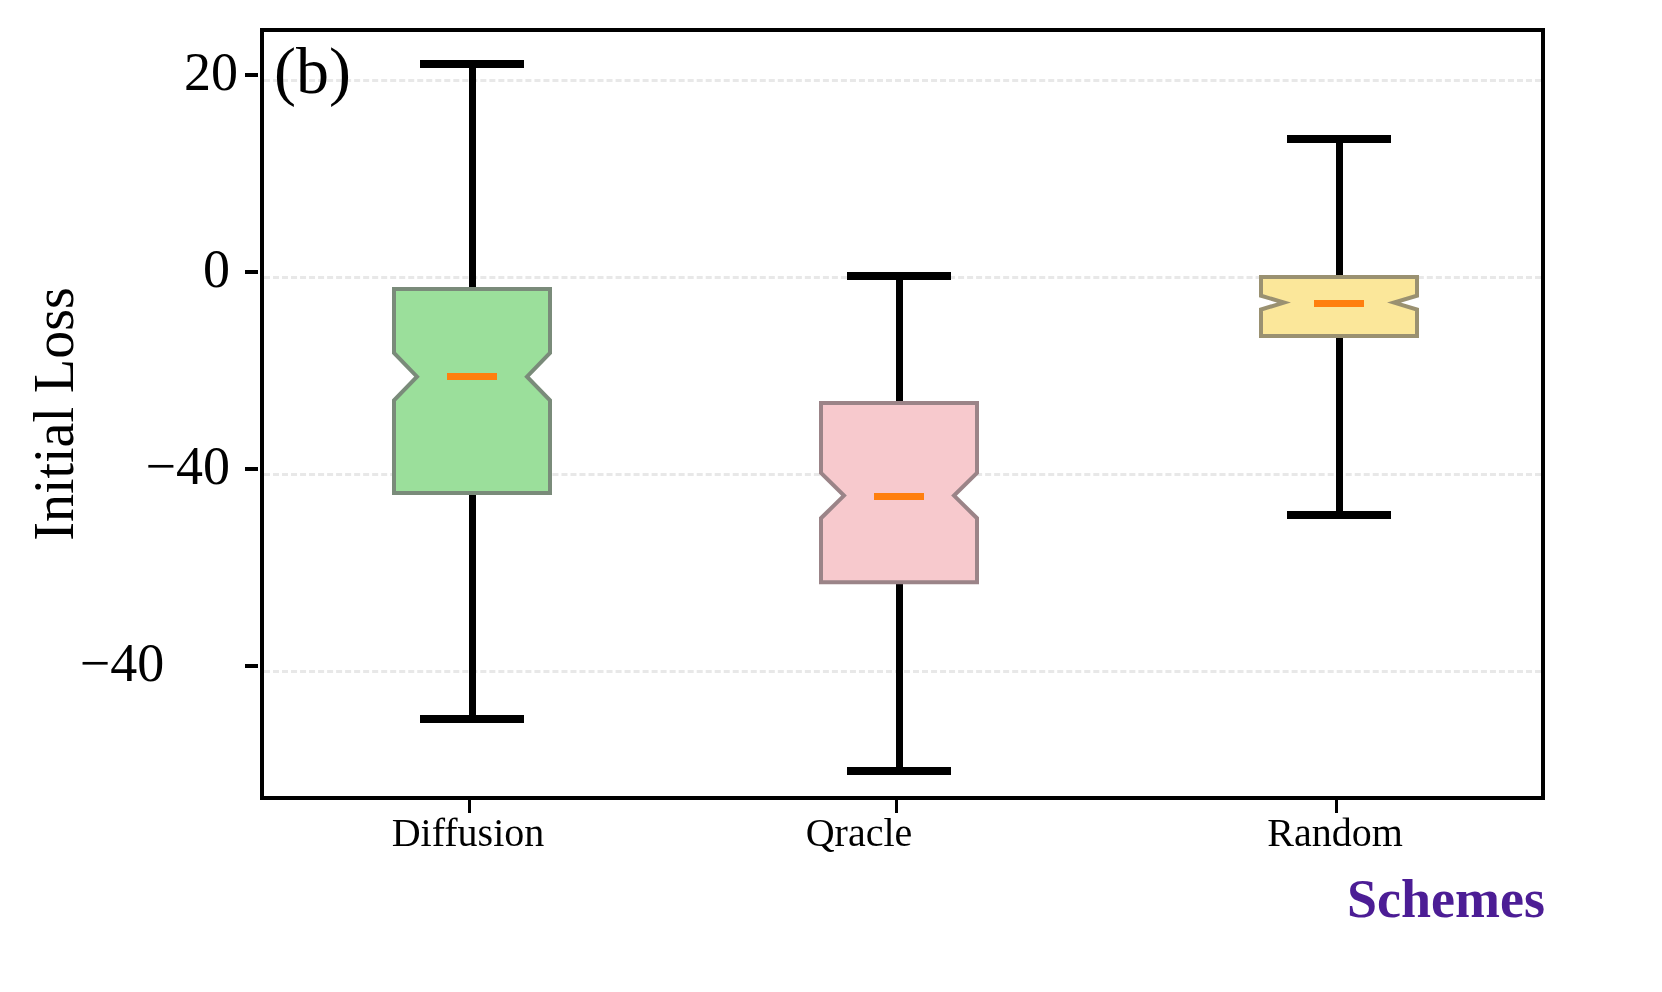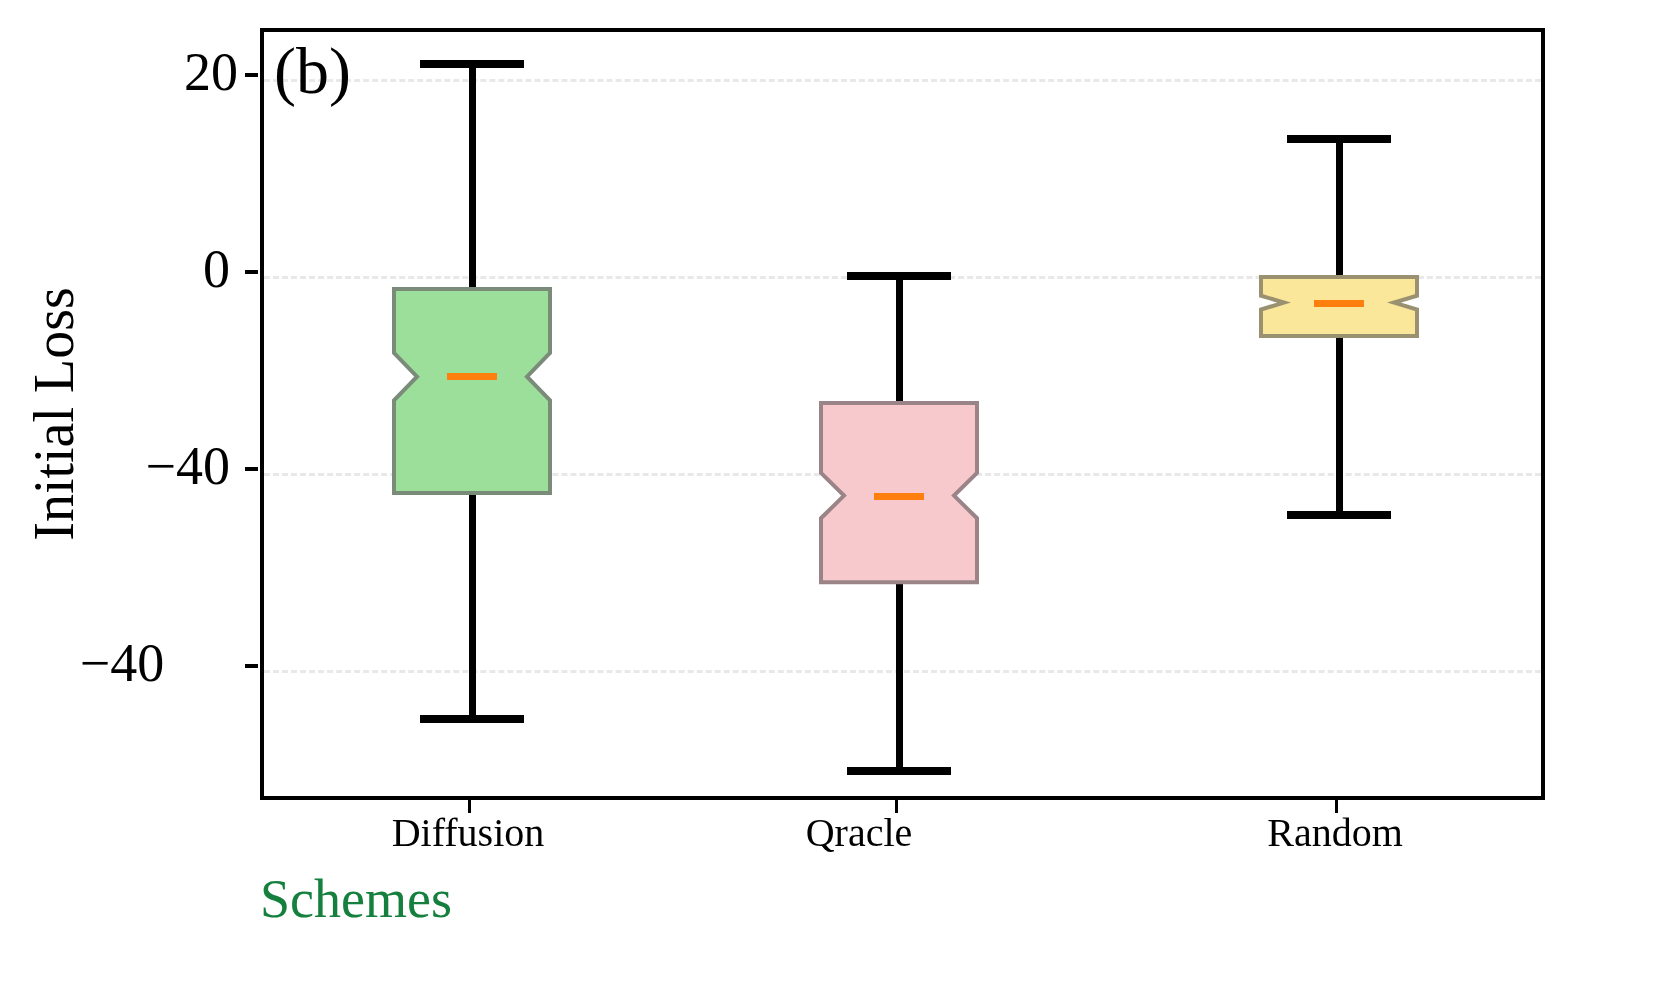--- a/index.html
+++ b/index.html
@@ -97,23 +97,24 @@
     justify-content: center;
     font-size: 56px;
     color: #000000;
     white-space: nowrap;
   }
   #xlabel {
     position: absolute;
     left: 260px;
     width: 1285px;
     top: 868px;
-    text-align: left;
+    text-align: right;
     font-size: 54px;
-    color: #15803d;
+    color: #4c1d95;
+    font-weight: bold;
   }
   
   .boxgroup { position: absolute; top: 0; left: 0; }
   .whisker-line {
     position: absolute;
     width: 0;
     border-left: 7px solid #000000;
   }
   .whisker-cap {
     position: absolute;

